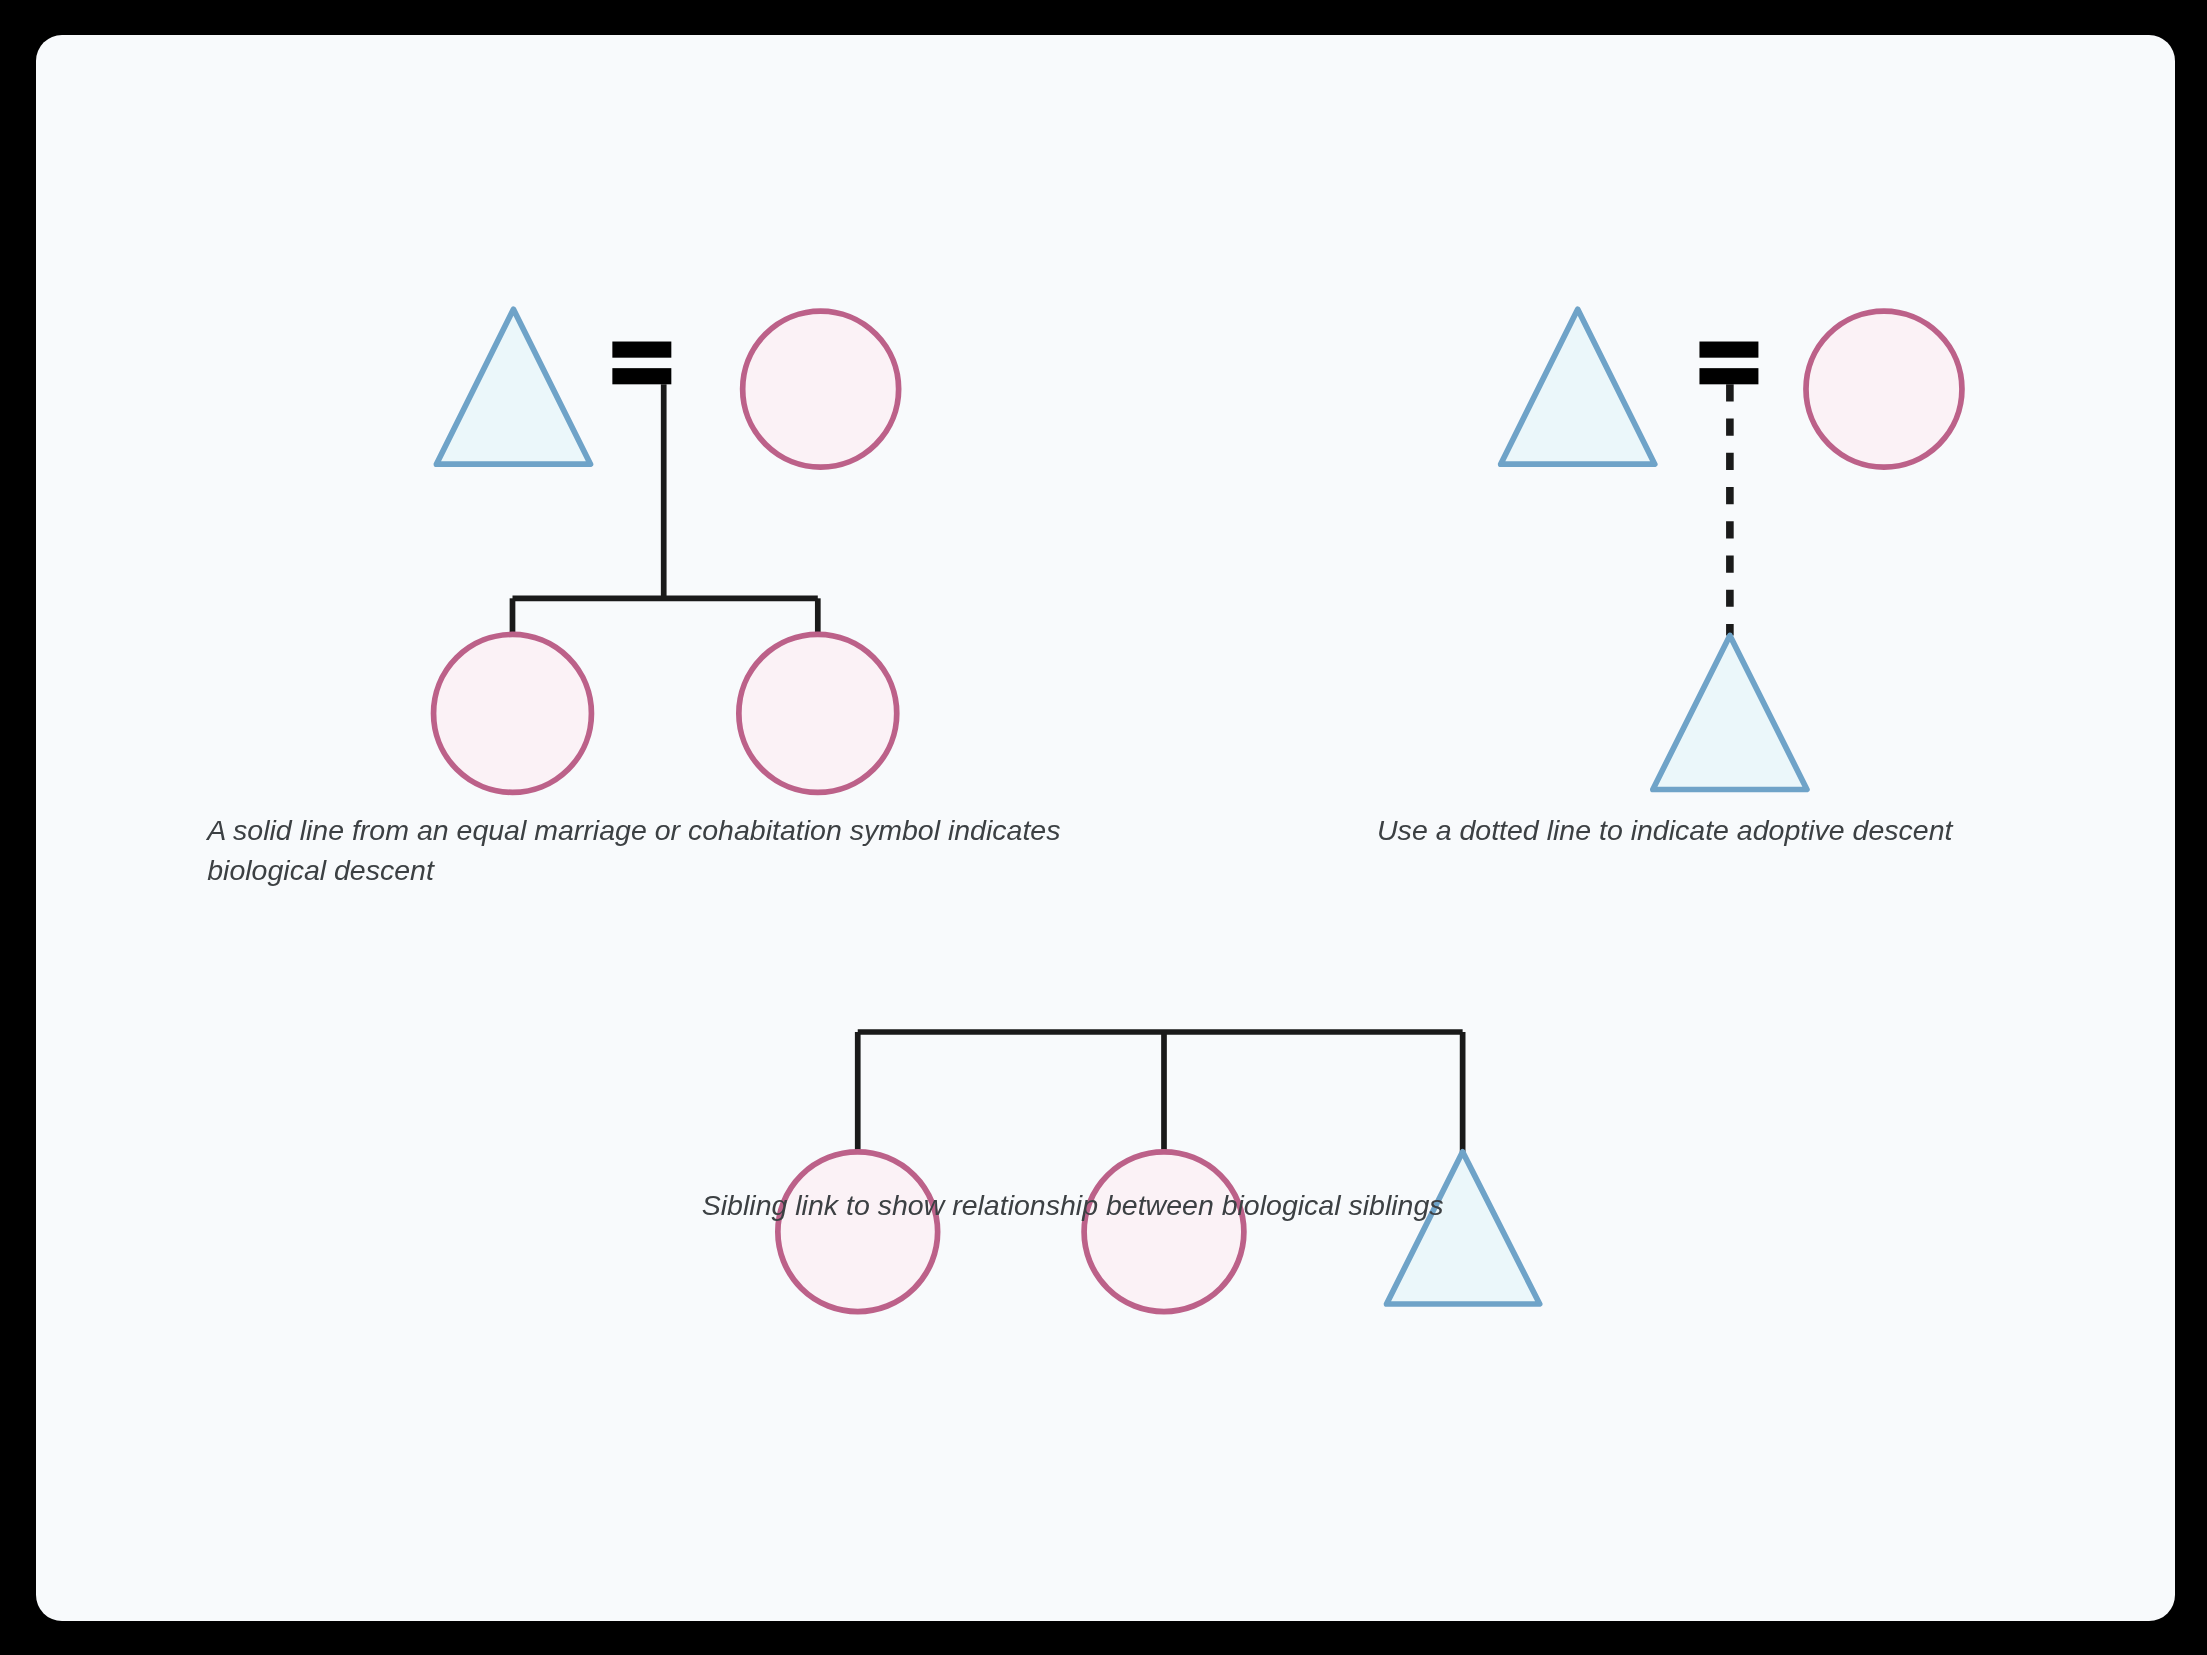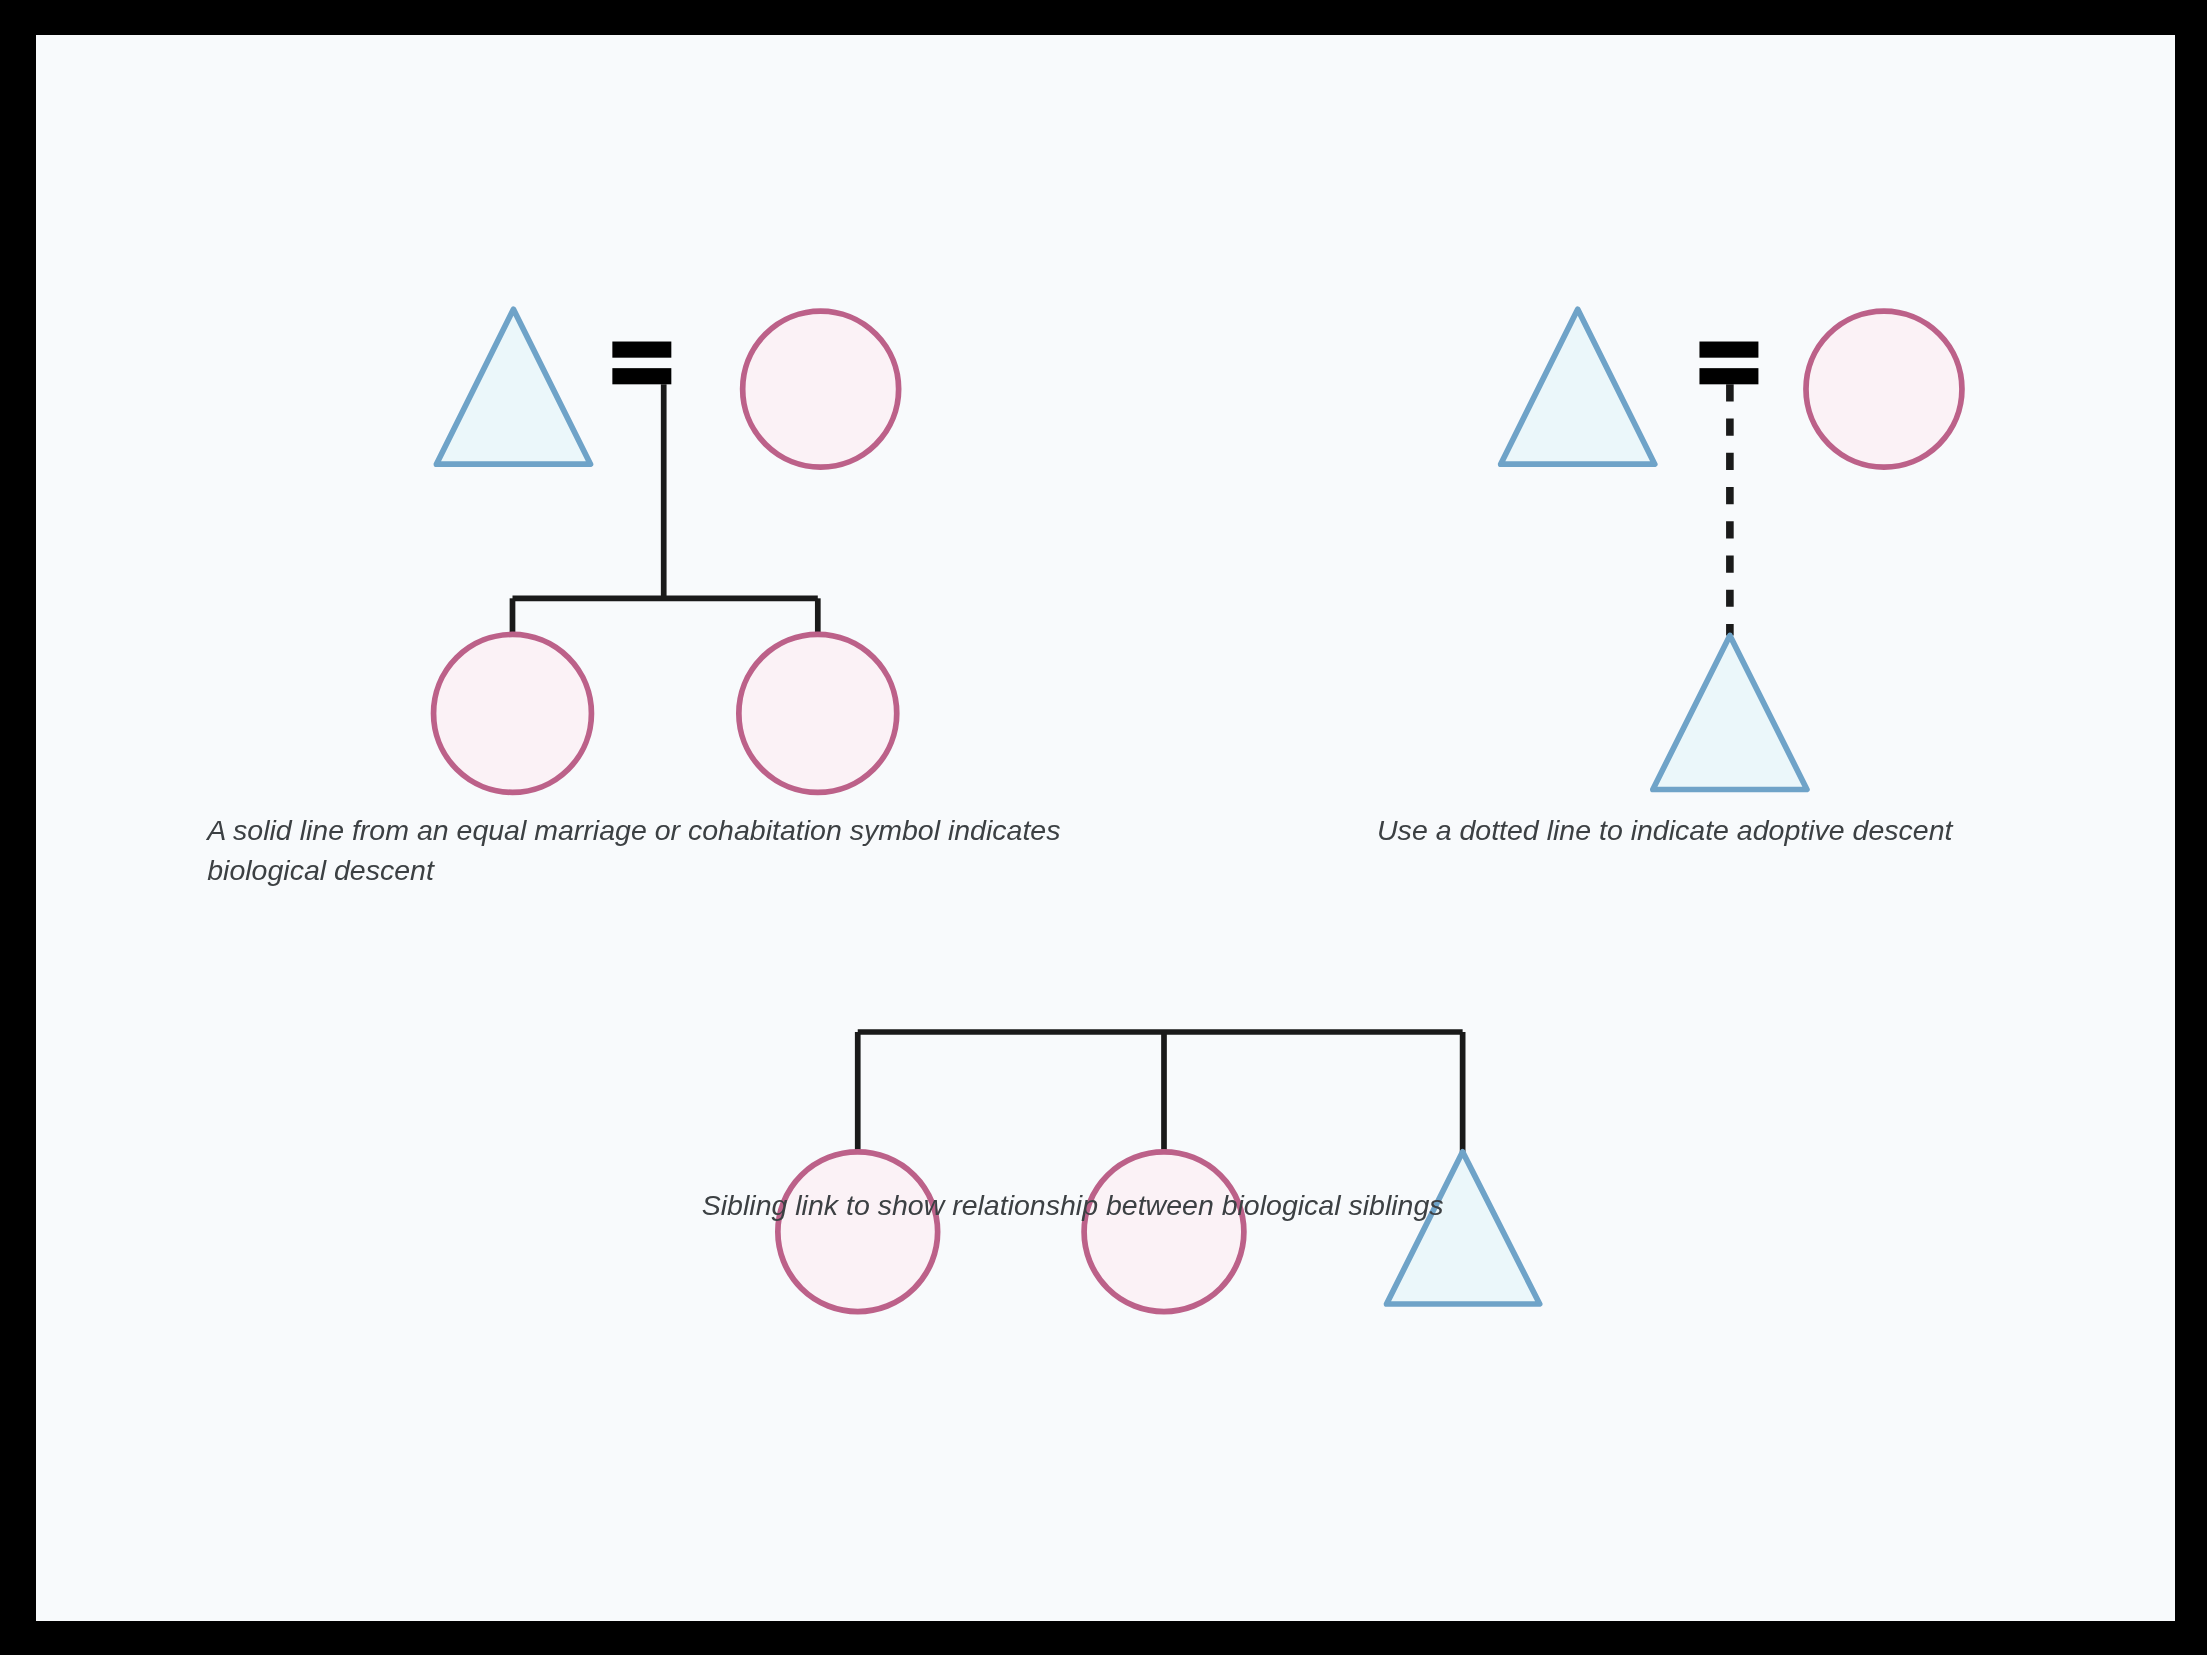--- a/index.html
+++ b/index.html
@@ -24,20 +24,21 @@
     box-sizing: border-box;
   }
   .canvas {
     position: absolute;
     left: 36px;
     top: 35px;
     width: 2139px;
     height: 1586px;
     background: #F8FAFC;
     overflow: hidden;
+    border-radius: 26px;
   }
   svg.diagram {
     display: block;
     width: 2139px;
     height: 1586px;
   }
   .shape-triangle {
     fill: #EBF7FA;
     stroke: #6FA3C8;
     stroke-width: 6;

